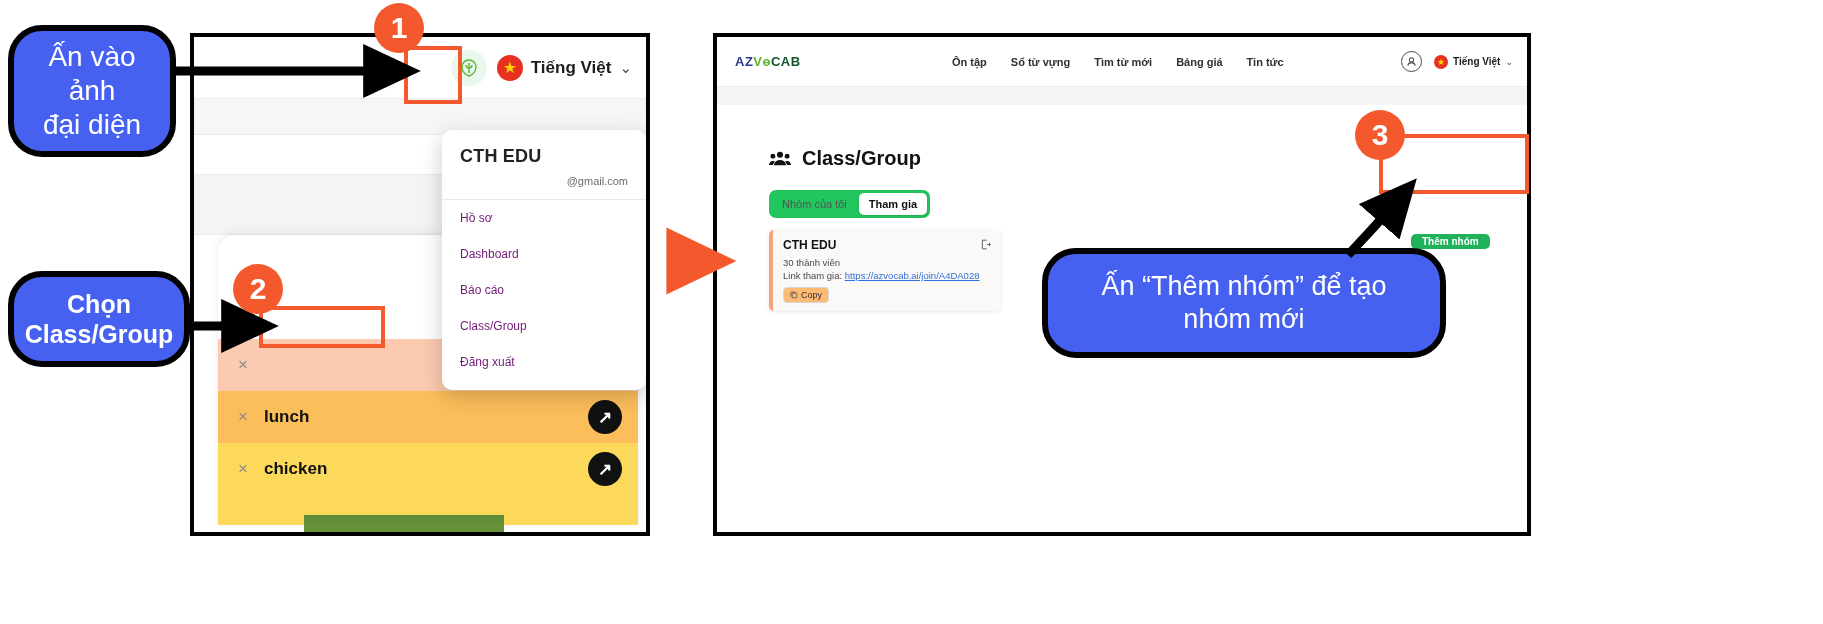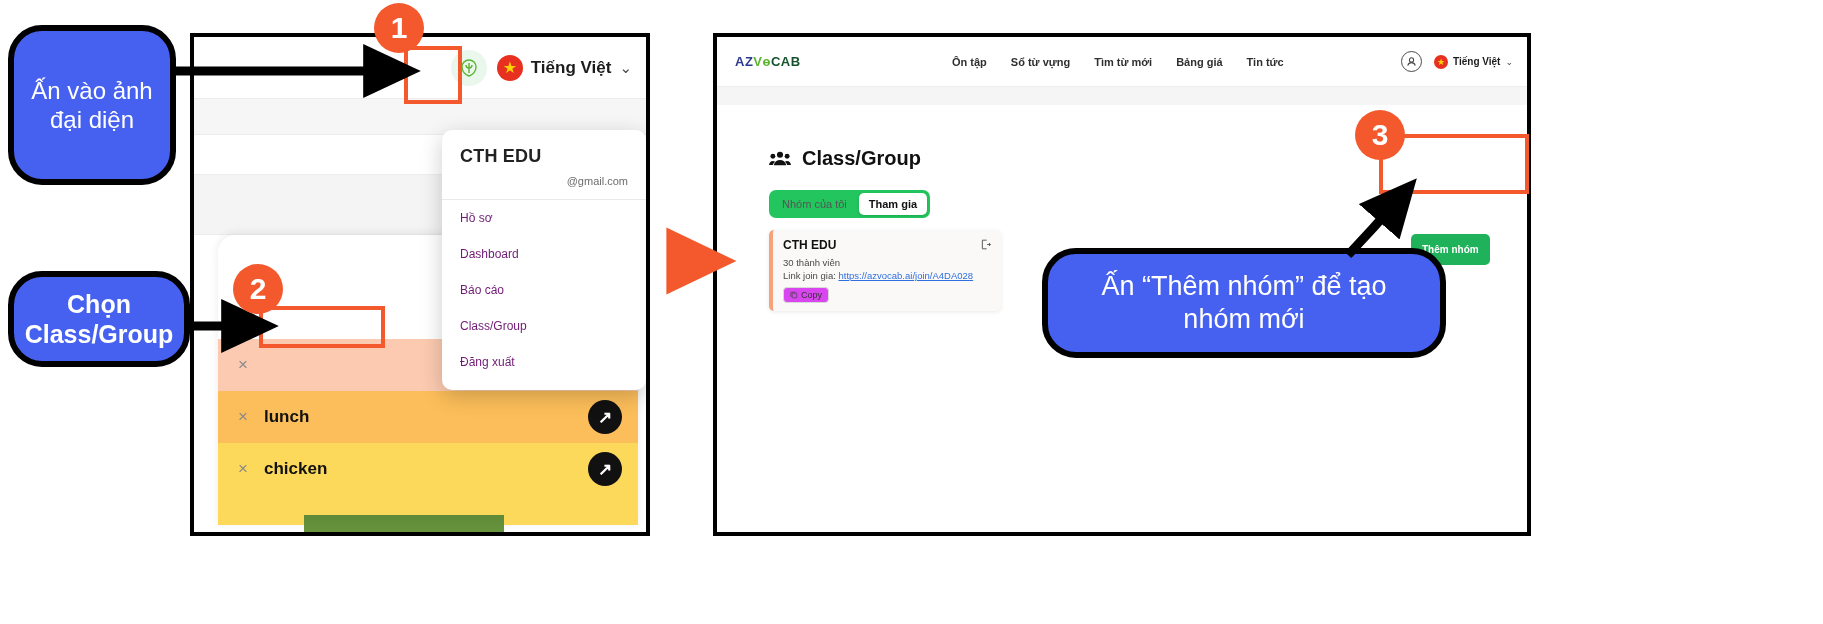--- a/index.html
+++ b/index.html
@@ -209,30 +209,30 @@
     border-radius: 5px; box-shadow: 0 1px 4px rgba(0,0,0,.09);
     padding: 8px 10px;
   }
   .gcard-t { font-size: 12px; font-weight:700; color:#111; }
   .gcard-m { font-size: 9.5px; color:#4a4a4a; margin-top:5px; }
   .gcard-l { font-size: 9.5px; color:#4a4a4a; margin-top:2px; }
   .gcard-l a { color:#2f6fe0; text-decoration: underline; }
   .copy-btn {
     display:inline-flex; align-items:center; gap:3px;
     margin-top:6px; padding:2px 6px;
-    border:1px solid #d8d8d8; border-radius:4px; background:#d946ef;
+    border:1px solid #d8d8d8; border-radius:4px; background:#fdba74;
     font-size:9px; color:#333;
   }
   .exit-ic { position:absolute; right:10px; top:9px; font-size:11px; color:#555; }
 
   .add-btn {
     position:absolute; left: 694px; top: 147px;
     background:#1fb25a; color:#fff;
     font-size:10px; font-weight:700;
-    padding: 10px 11px; border-radius: 5px;
+    padding: 2px 11px; border-radius: 5px;
     white-space: nowrap;
   }
 
   
   #arrows { position:absolute; left:0; top:0; width:1823px; height:624px; z-index:70; pointer-events:none; }
 </style>
 </head>
 <body>
 
 <div id="stage">
@@ -355,21 +355,21 @@
       <div class="gcard">
         <span class="exit-ic">
           <svg width="11" height="11" viewBox="0 0 14 14">
             <path d="M8.5 1.5H3v11h5.5" fill="none" stroke="#555" stroke-width="1.2"></path>
             <path d="M9 7h4.2M11.4 5l2 2-2 2" fill="none" stroke="#555" stroke-width="1.2"></path>
           </svg>
         </span>
         <div class="gcard-t">CTH EDU</div>
         <div class="gcard-m">30 thành viên</div>
         <div class="gcard-l">
-          <span>Link join gia:</span>
+          <span>Link tham gia:</span>
           <a href="#">https://azvocab.ai/join/A4DA028</a>
         </div>
         <span class="copy-btn">
           <svg width="8" height="8" viewBox="0 0 12 12">
             <rect x="3.2" y="3.2" width="7" height="7" rx="1" fill="none" stroke="#444" stroke-width="1.1"></rect>
             <path d="M8.3 1.8H2.2A.9.9 0 0 0 1.3 2.7v6" fill="none" stroke="#444" stroke-width="1.1"></path>
           </svg>
           <span>Copy</span>
         </span>
       </div>
@@ -379,21 +379,21 @@
   </div>
 
   <div class="redbox" style="left:404px; top:46px; width:58px; height:58px;"></div>
   <div class="redbox" style="left:259px; top:306px; width:126px; height:42px;"></div>
   <div class="redbox" style="left:1379px; top:134px; width:150px; height:60px;"></div>
 
   <div class="badge" style="left:374px; top:3px;">1</div>
   <div class="badge" style="left:233px; top:264px;">2</div>
   <div class="badge" style="left:1355px; top:110px;">3</div>
 
-  <div class="callout" style="left:8px; top:25px; width:168px; height:160px; font-size:24px;">
+  <div class="callout" style="left:8px; top:25px; width:168px; height:132px; font-size:28px;">
     <div>
       <div>Ấn vào ảnh</div>
       <div>đại diện</div>
     </div>
   </div>
 
   <div class="callout" style="left:8px; top:271px; width:182px; height:96px; font-size:25px; font-weight:700;">
     <div>
       <div>Chọn</div>
       <div>Class/Group</div>

